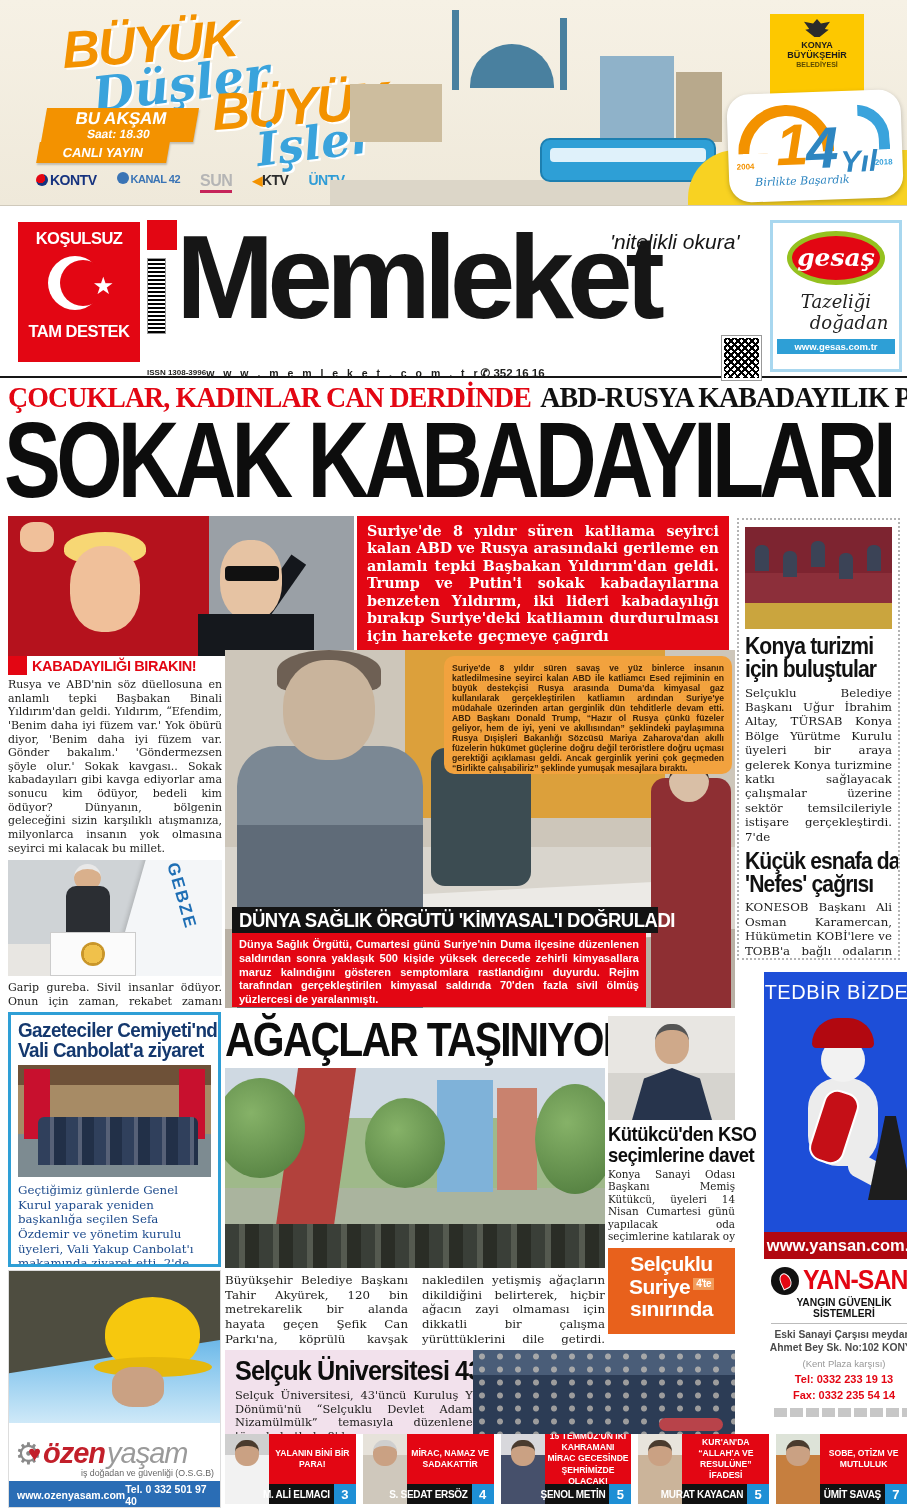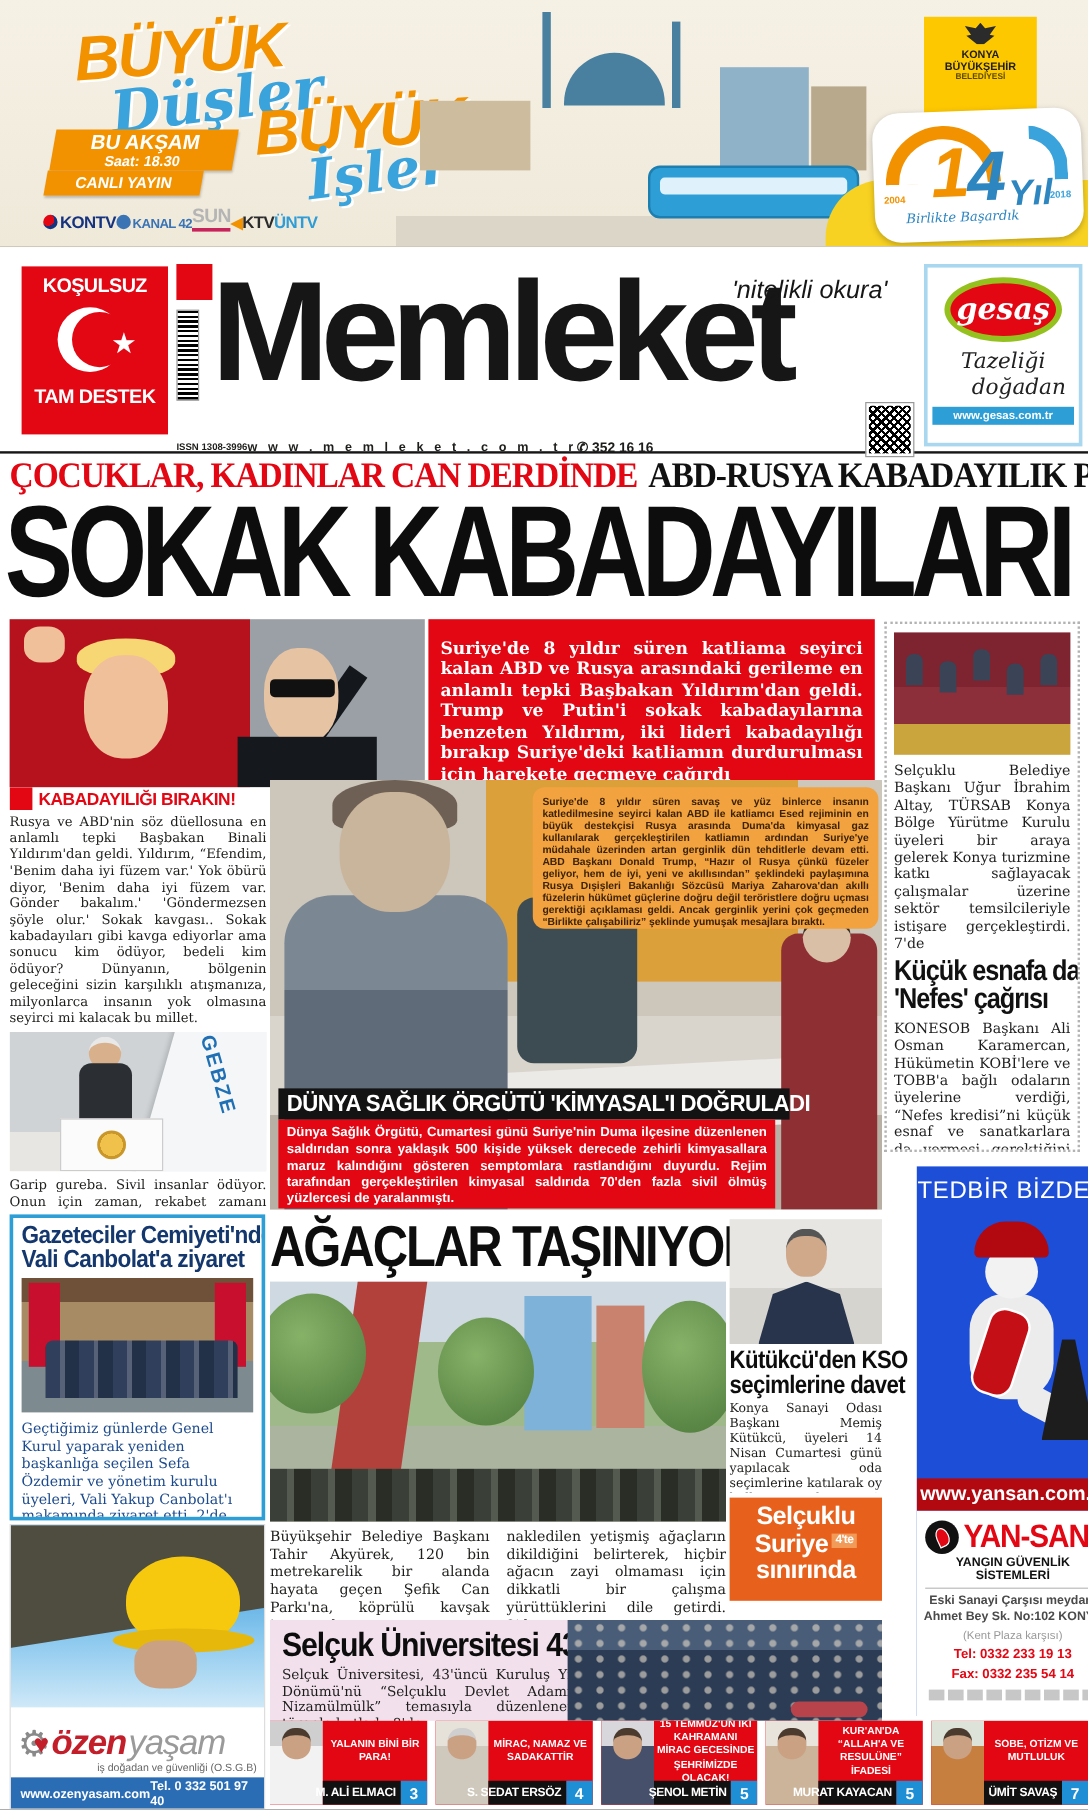--- a/index.html
+++ b/index.html
@@ -13,21 +13,21 @@
 .bn-big{position:absolute;font-style:italic;font-weight:bold;color:#f39200;letter-spacing:-2px;text-shadow:2px 2px 0 #fff}
 .bn-script{position:absolute;font-family:"DejaVu Serif",serif;font-style:italic;font-weight:bold;color:#3aa3dc;text-shadow:2px 2px 0 #fff}
 #bn-b1{left:62px;top:14px;font-size:52px;transform:rotate(-4deg)}
 #bn-s1{left:92px;top:56px;font-size:48px;transform:rotate(-7deg)}
 #bn-b2{left:212px;top:76px;font-size:52px;transform:rotate(-4deg)}
 #bn-s2{left:256px;top:116px;font-size:46px;transform:rotate(-7deg)}
 .ribbon{position:absolute;background:#f39200;color:#fff;font-weight:bold;text-align:center;transform:skewX(-10deg);box-shadow:1px 2px 2px rgba(0,0,0,.2)}
 #bn-r1{left:44px;top:108px;width:152px;padding:2px 6px;font-size:17px;line-height:1.05}
 #bn-r1 .sm{font-size:12px;display:block}
 #bn-r2{left:38px;top:142px;width:130px;padding:3px 6px;font-size:13px}
-#bn-channels{position:absolute;left:36px;top:172px;display:flex;align-items:flex-end}
+#bn-channels{position:absolute;left:36px;top:172px;display:flex;gap:20px;align-items:flex-start}
 .chan{font-weight:bold;font-size:14px;letter-spacing:-.5px}
 .chan .dot{display:inline-block;width:12px;height:12px;border-radius:50%;vertical-align:-1px;margin-right:2px}
 #ch0{color:#16337f}#ch0 .dot{background:radial-gradient(circle at 35% 35%,#e30613 45%,#16337f 46%)}
 #ch1{color:#3a74b5;font-size:11px}#ch1 .dot{background:#3a74b5}
 #ch2{color:#b5b5b5;border-bottom:3px solid #c6245a;font-size:16px}
 #ch3{color:#2b2b2b}#ch3 .play{color:#f39200;font-size:13px}
 #ch4{color:#2f9cd6}
 
 .city{position:absolute;background:#7fa3bd}
 #c-dome{left:470px;top:44px;width:84px;height:44px;border-radius:84px 84px 0 0;background:#49809f}
@@ -93,21 +93,21 @@
 
 
 #trump{left:8px;top:516px;width:346px;height:140px;background:linear-gradient(90deg,#b5121d 0 58%,#9aa0a6 58% 100%)}
 #trump .fist{position:absolute;left:12px;top:6px;width:34px;height:30px;background:#f0c09a;border-radius:40%}
 #trump .th{position:absolute;left:62px;top:30px;width:70px;height:86px;background:#f0c09a;border-radius:45%}
 #trump .hair{position:absolute;left:56px;top:16px;width:82px;height:32px;background:#f7d774;border-radius:50% 50% 40% 40%}
 #trump .ph2{position:absolute;left:212px;top:24px;width:62px;height:80px;background:#e6c3a3;border-radius:45%}
 #trump .gl{position:absolute;left:217px;top:50px;width:54px;height:15px;background:#111;border-radius:4px}
 #trump .suit{position:absolute;left:190px;top:98px;width:116px;height:42px;background:#15181d}
 #trump .arm{position:absolute;left:264px;top:38px;width:18px;height:62px;background:#14171c;transform:rotate(35deg)}
-#lead{position:absolute;left:357px;top:516px;width:372px;height:140px;background:#e30613;color:#fff;padding:17px 10px;font-family:"DejaVu Serif",serif;font-weight:bold;font-size:14.3px;line-height:1.22;text-align:justify}
+#lead{position:absolute;left:357px;top:516px;width:372px;height:140px;background:#e30613;color:#fff;padding:7px 10px;font-family:"DejaVu Serif",serif;font-weight:bold;font-size:14.3px;line-height:1.22;text-align:justify}
 
 
 #rcol{position:absolute;left:737px;top:518px;width:163px;height:442px;border:2px dotted #b3b3b3;background:#fff;padding:7px 6px;overflow:hidden}
 #rcol .r-photo{position:relative;height:102px;background:linear-gradient(180deg,#7d2430 0 45%,#8c2f3a 45% 75%,#caa53e 75% 100%);margin-bottom:6px}
 #rcol .r-fig{position:absolute;width:14px;height:26px;background:#3b4356;border-radius:6px 6px 0 0;top:18px}
 #rcol h2{font-size:24px;letter-spacing:-1px;line-height:.95;color:#111;margin:6px 0 5px}
 #rcol h2 .cx{transform:scaleX(.88)}
 #rcol p{font-family:"DejaVu Serif",serif;font-size:11.8px;line-height:1.22;text-align:justify;color:#1d1d1d}
 
 
@@ -342,20 +342,21 @@
   <div id="lead">Suriye'de 8 yıldır süren katliama seyirci kalan ABD ve Rusya arasındaki gerileme en anlamlı tepki Başbakan Yıldırım'dan geldi. Trump ve Putin'i sokak kabadayılarına benzeten Yıldırım, iki lideri kabadayılığı bırakıp Suriye'deki katliamın durdurulması için harekete geçmeye çağırdı</div>
 
   <aside id="rcol">
     <div class="r-photo">
       <div class="r-fig" style="left:10px"></div>
       <div class="r-fig" style="left:38px;top:24px"></div>
       <div class="r-fig" style="left:66px;top:14px"></div>
       <div class="r-fig" style="left:94px;top:26px"></div>
       <div class="r-fig" style="left:122px;top:18px"></div>
     </div>
+    <h2><span class="cx">Konya turizmi</span><br><span class="cx">için buluştular</span></h2>
     <p>Selçuklu Belediye Başkanı Uğur İbrahim Altay, TÜRSAB Konya Bölge Yürütme Kurulu üyeleri bir araya gelerek Konya turizmine katkı sağlayacak çalışmalar üzerine sektör temsilcileriyle istişare gerçekleştirdi. 7'de</p>
     <h2 style=""><span class="cx">Küçük esnafa da</span><br><span class="cx">'Nefes' çağrısı</span></h2>
     <p>KONESOB Başkanı Ali Osman Karamercan, Hükümetin KOBİ'lere ve TOBB'a bağlı odaların üyelerine verdiği, “Nefes kredisi”ni küçük esnaf ve sanatkarlara da vermesi gerektiğini belirtti. 5'te</p>
   </aside>
 
   <article id="bully">
     <div class="hd"><span class="sq"></span><span>KABADAYILIĞI BIRAKIN!</span></div>
     <p>Rusya ve ABD'nin söz düellosuna en anlamlı tepki Başbakan Binali Yıldırım'dan geldi. Yıldırım, “Efendim, 'Benim daha iyi füzem var.' Yok öbürü diyor, 'Benim daha iyi füzem var. Gönder bakalım.' 'Göndermezsen şöyle olur.' Sokak kavgası.. Sokak kabadayıları gibi kavga ediyorlar ama sonucu kim ödüyor, bedeli kim ödüyor? Dünyanın, bölgenin geleceğini sizin karşılıklı atışmanıza, milyonlarca insanın yok olmasına seyirci mi kalacak bu millet.</p>
     <div class="b-photo">
       <div class="wban"></div>

